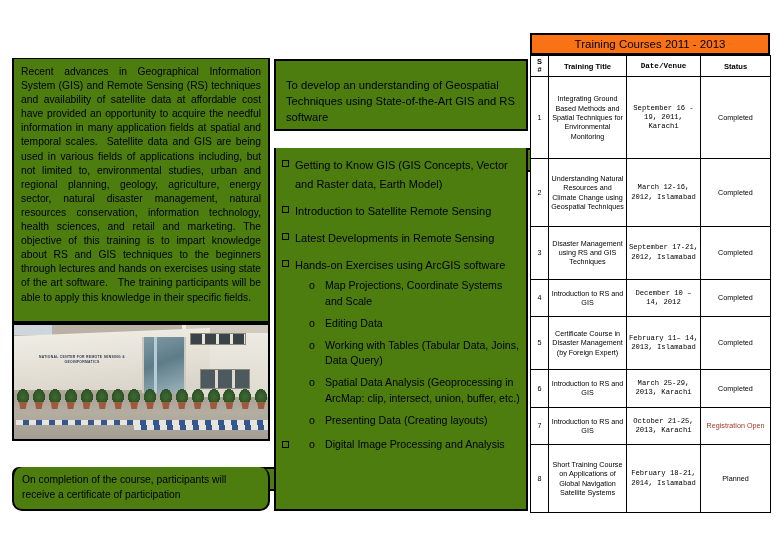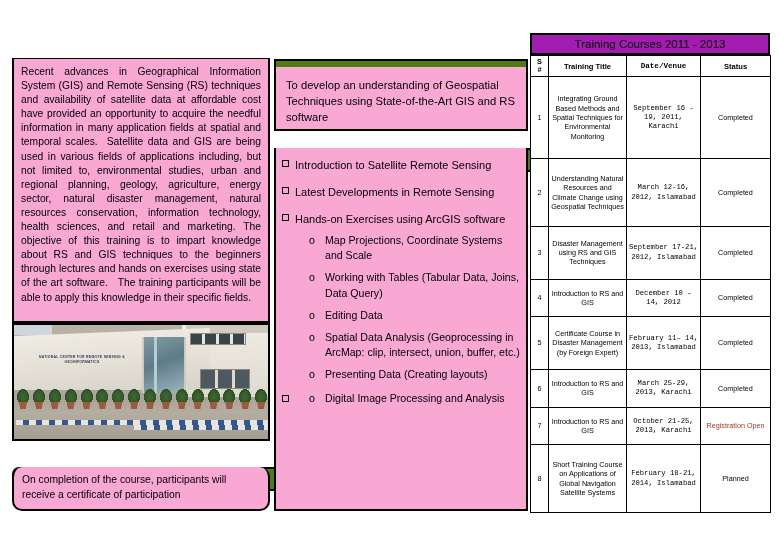--- a/index.html
+++ b/index.html
@@ -32,21 +32,21 @@
     display: flex;
     align-items: center;
     padding-left: 7px;
     color: #000;
     margin-top: 24px;
   }
   .sec-body {
     border: 2px solid #000;
     border-top: none;
     box-sizing: border-box;
-    background: #f9a8d4;
+    background: #4d7c0f;
   }
 
   #intro-head { position: absolute; left: 12px; top: 34px; width: 258px; height: 25px; }
   #intro-body {
     position: absolute; left: 12px; top: 59px; width: 258px; height: 264px;
     padding: 6px 7px 4px 7px;
   }
   #intro-text {
     font-size: 10.3px;
     line-height: 14.1px;
@@ -191,21 +191,21 @@
   ul.sub-list > li::before {
     content: "o";
     position: absolute;
     left: 14px; top: 0;
     font-size: 10.6px;
   }
 
   
   #tc-title {
     position: absolute; left: 530px; top: 33px; width: 240px; height: 22px;
-    background: #a21caf;
+    background: #f97316;
     border: 2px solid #000;
     box-sizing: border-box;
     display: flex; align-items: center; justify-content: center;
     font-size: 11.5px;
     color: #000;
   }
   #tc-wrap {
     position: absolute; left: 530px; top: 55px; width: 240px; height: 458px;
   }
   table.tc {
@@ -330,26 +330,27 @@
   </div>
 
   <div class="sec-head" id="obj-head">OBJECTIVE</div>
   <div class="sec-body" id="obj-body">
     <div id="obj-text">To develop an understanding of Geospatial Techniques using State-of-the-Art GIS and RS software</div>
   </div>
 
   <div class="sec-head" id="cc-head">COURSE CONTENTS</div>
   <div class="sec-body" id="cc-body">
     <ul class="cc-list" id="cc-list">
+        <li><span>Getting to Know GIS (GIS Concepts, Vector and Raster data, Earth Model)</span></li>
         <li><span>Introduction to Satellite Remote Sensing</span></li>
         <li><span>Latest Developments in Remote Sensing</span></li>
         <li><span>Hands-on Exercises using ArcGIS software</span><ul class="sub-list">
             <li>Map Projections, Coordinate Systems and Scale</li>
+            <li>Editing Data</li>
             <li>Working with Tables (Tabular Data, Joins, Data Query)</li>
-            <li>Editing Data</li>
             <li>Spatial Data Analysis (Geoprocessing in ArcMap: clip, intersect, union, buffer, etc.)</li>
             <li>Presenting Data (Creating layouts)</li>
           </ul></li>
         <li><ul class="sub-list">
             <li>Digital Image Processing and Analysis</li>
           </ul></li>
       </ul>
   </div>
 
   <div id="tc-title">Training Courses  2011 - 2013</div>

